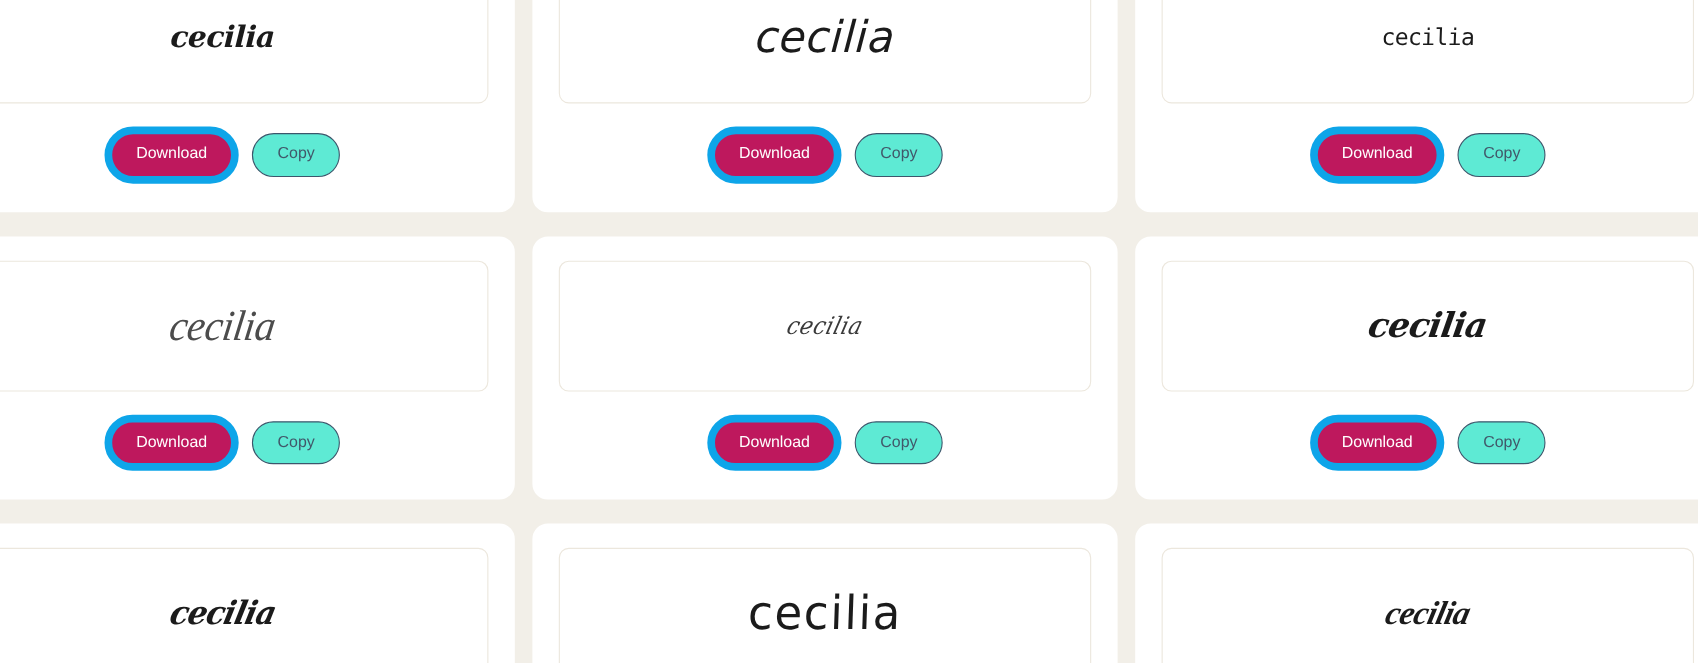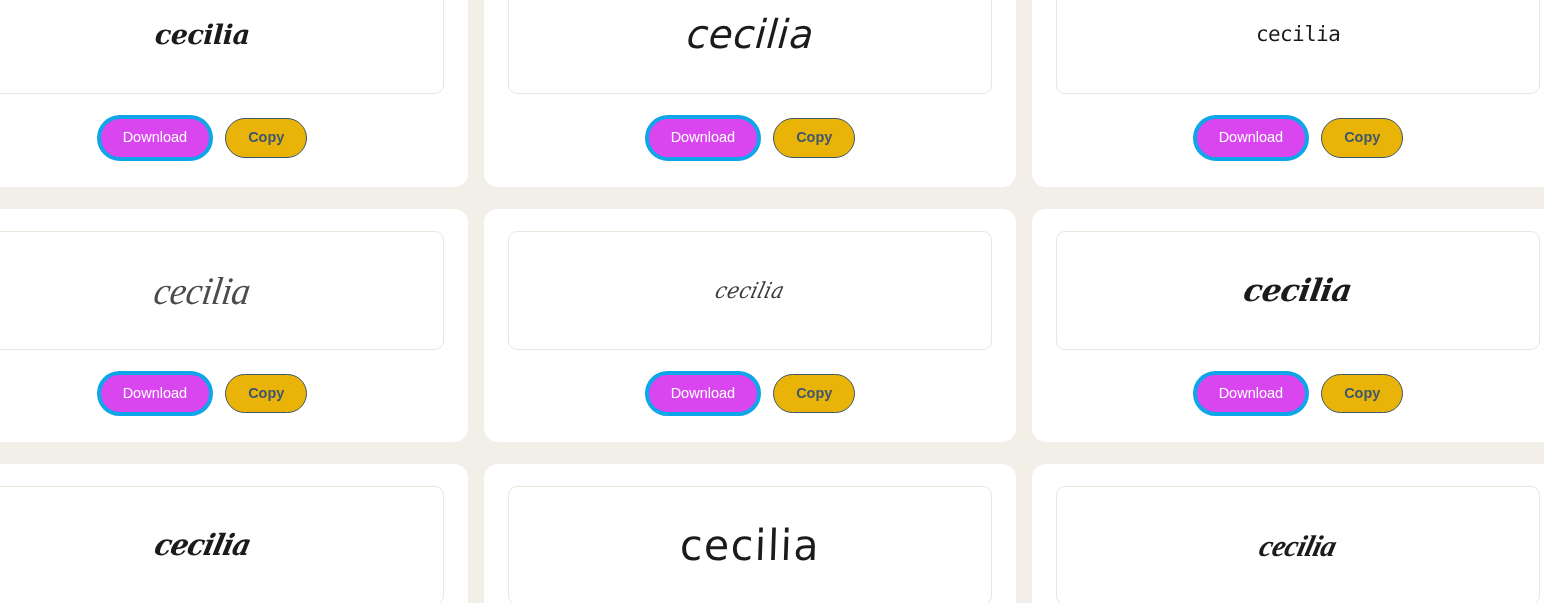--- a/index.html
+++ b/index.html
@@ -141,32 +141,32 @@
 
   .btn {
     border-radius: 999px;
     font-size: 14.5px;
     line-height: 1;
     cursor: pointer;
     box-sizing: border-box;
     font-family: "Liberation Sans", sans-serif;
   }
   .btn-download {
-    background: #d946ef;
+    background: #be185d;
     color: #ffffff;
-    border: 4px solid #0ea5e9;
+    border: 7px solid #0ea5e9;
     padding: 11px 22px 12px 22px;
     font-weight: 400;
   }
   .btn-copy {
-    background: #eab308;
+    background: #5eead4;
     color: #41586a;
     border: 1px solid #3c566b;
     padding: 11px 22px 12px 22px;
-    font-weight: 700;
+    font-weight: 400;
   }
 </style>
 </head>
 <body>
 
 <div id="grid">
     <div class="font-card">
       <div class="preview-box">
         <span class="preview-text s-serif-bold-italic">cecilia</span>
       </div>

